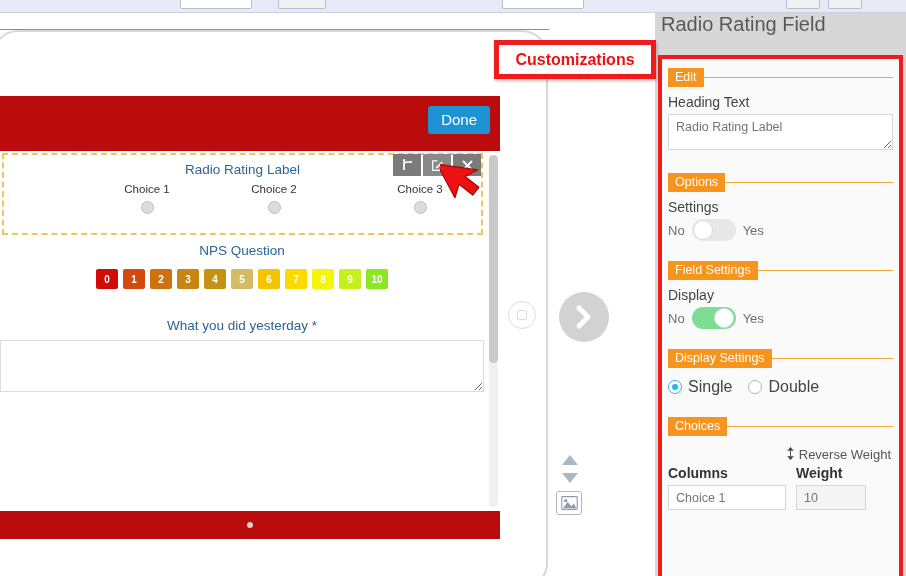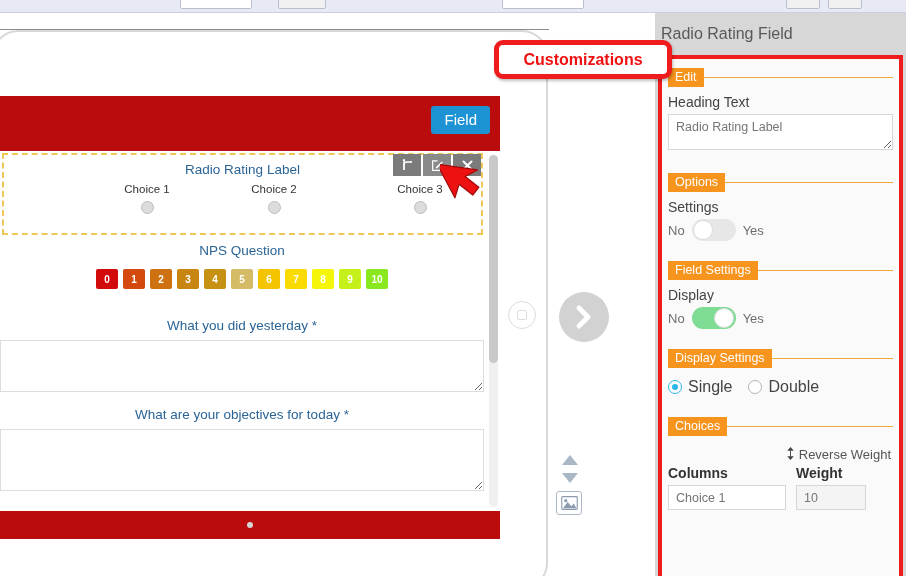--- a/index.html
+++ b/index.html
@@ -153,39 +153,39 @@
     cursor: pointer;
   }
   .img-icon {
     position: absolute; left: 556px; top: 478px; width: 26px; height: 24px;
     border: 1px solid #adb8c6; border-radius: 3px; background: #ffffff;
     display: flex; align-items: center; justify-content: center; cursor: pointer;
   }
 
   
   .callout {
-    position: absolute; left: 494px; top: 40px; width: 178px; height: 39px;
-    background: #ffffff; border: 5px solid #ee1c1c; border-radius: 9px;
+    position: absolute; left: 494px; top: 40px; width: 162px; height: 39px;
+    background: #ffffff; border: 5px solid #ee1c1c; border-radius: 0;
     display: flex; align-items: center; justify-content: center;
     box-shadow: 1px 2px 3px rgba(0,0,0,0.25);
     z-index: 40;
   }
   .callout span {
     color: #ee1111; font-size: 16px; font-weight: bold;
     font-family: "Liberation Sans", sans-serif;
   }
 
   
   .right-panel {
     position: absolute; left: 655px; top: 13px; width: 251px; height: 563px;
     background: #d7d7d7;
   }
   .panel-title {
-    position: absolute; left: 6px; top: 12px;
-    font-size: 16px; color: #595959;
+    position: absolute; left: 6px; top: 0;
+    font-size: 20px; color: #595959;
   }
   .panel-box {
     position: absolute; left: 3px; top: 42px; width: 245px; height: 534px;
     border: 4px solid #ee1c1c; background: #fafafa; overflow: hidden;
   }
   .fieldset {
     position: relative; margin: 10px 6px; padding: 0 0 8px;
     border-top: 1px solid #f0a93a;
   }
   .legend {
@@ -263,21 +263,21 @@
     <div class="strip-box grey" style="left:786px;width:34px;"></div>
     <div class="strip-box grey" style="left:828px;width:34px;"></div>
   </div>
 
   <div class="canvas">
     <div class="canvas-top-rule"></div>
 
     <div class="device"></div>
 
     <div class="form-header">
-      <button class="done-btn">Field</button>
+      <button class="done-btn">Done</button>
     </div>
 
     <div class="form-body">
 
       <div class="sel-field">
         <div class="field-label">Radio Rating Label</div>
 
         <div class="field-toolbar">
           <div class="tb-btn">
             <svg width="11" height="12" viewBox="0 0 11 12" fill="none" stroke="#ffffff" stroke-width="1.4">
@@ -334,27 +334,20 @@
       </div>
 
       <div class="q-block" style="top:167px;">
         <div class="q-label">
           <span>What you did yesterday</span>
           <span class="star">*</span>
         </div>
         <textarea class="q-textarea" style=""></textarea>
       </div>
 
-      <div class="q-block" style="top:256px;">
-        <div class="q-label">
-          <span>What are your objectives for today</span>
-          <span class="star">*</span>
-        </div>
-        <textarea class="q-textarea" style="height: 62px;"></textarea>
-      </div>
 
       <div class="scroll-track"></div>
       <div class="scroll-thumb"></div>
     </div>
 
     <div class="form-footer">
       <div class="footer-dot"></div>
     </div>
 
     <div class="home-btn">

